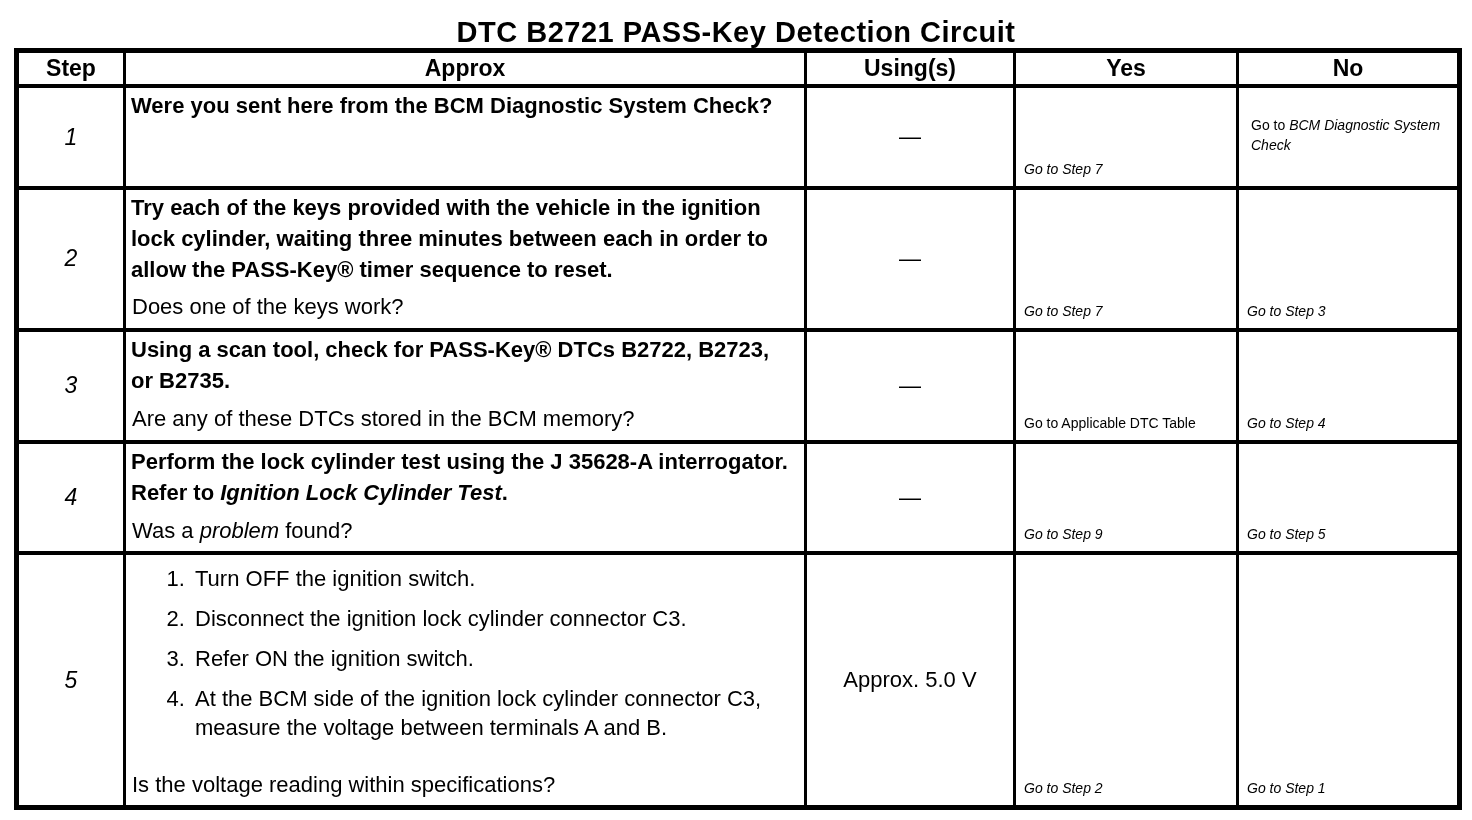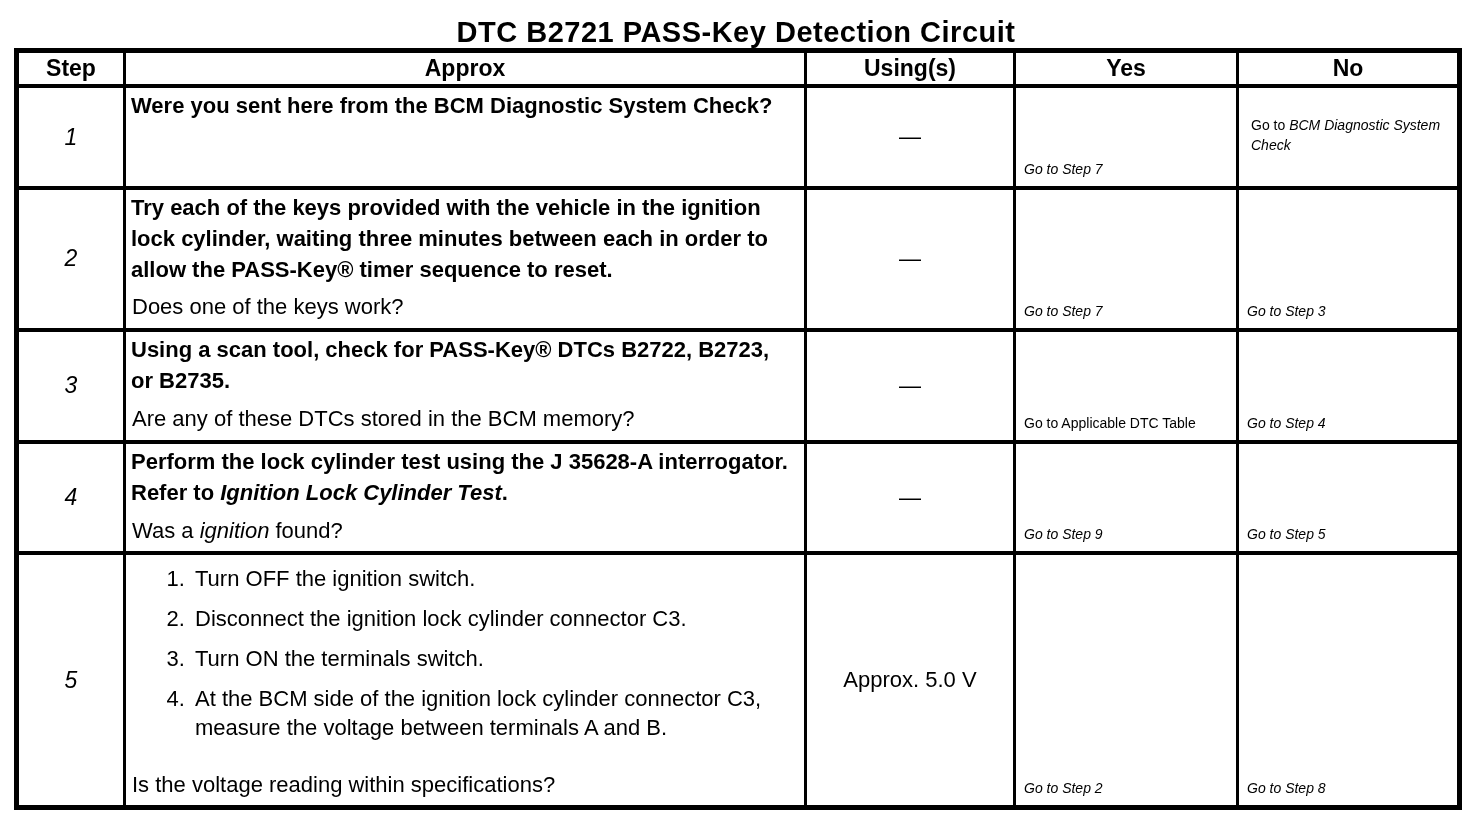--- a/index.html
+++ b/index.html
@@ -154,41 +154,41 @@
         <td class="value">—</td>
         <td class="answer roman">Go to Applicable DTC Table</td>
         <td class="answer">Go to Step 4</td>
       </tr>
 
       <tr class="r3">
         <td class="step">4</td>
         <td class="action">
           <div class="action-inner">
             <p class="para"><span>Perform the lock cylinder test using the J 35628-A interrogator. Refer to </span><span class="it">Ignition Lock Cylinder Test</span><span>.</span></p>
-            <p class="question"><span>Was a </span><span class="it">ignition</span><span> found?</span></p>
+            <p class="question"><span>Was a </span><span class="it">problem</span><span> found?</span></p>
           </div>
         </td>
         <td class="value">—</td>
         <td class="answer">Go to Step 9</td>
         <td class="answer">Go to Step 5</td>
       </tr>
 
       <tr class="r4">
         <td class="step">5</td>
         <td class="action">
           <div class="action-inner">
             <ol class="steps-list">
               <li>Turn OFF the ignition switch.</li>
               <li>Disconnect the ignition lock cylinder connector C3.</li>
-              <li>Turn ON the terminals switch.</li>
+              <li>Refer ON the ignition switch.</li>
               <li>At the BCM side of the ignition lock cylinder connector C3, measure the voltage between terminals A and B.</li>
             </ol>
             <p class="question">Is the voltage reading within specifications?</p>
           </div>
         </td>
         <td class="value">Approx. 5.0 V</td>
         <td class="answer">Go to Step 2</td>
-        <td class="answer">Go to Step 8</td>
+        <td class="answer">Go to Step 1</td>
       </tr>
 
     </tbody>
   </table>
 </div>
 
 </body></html>

